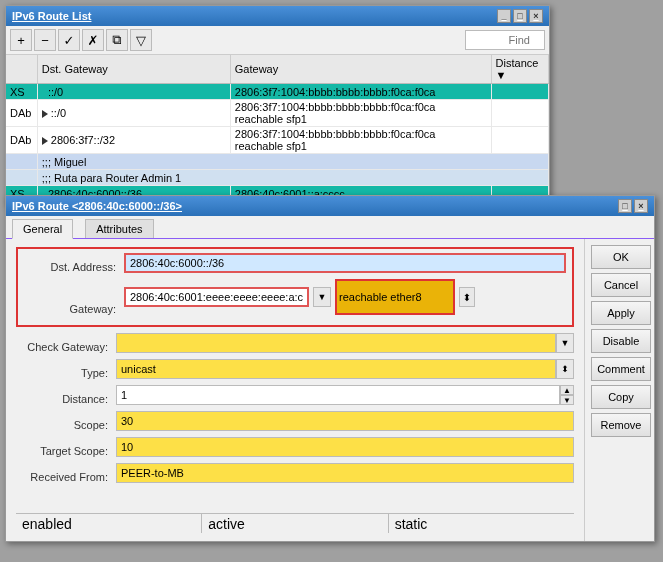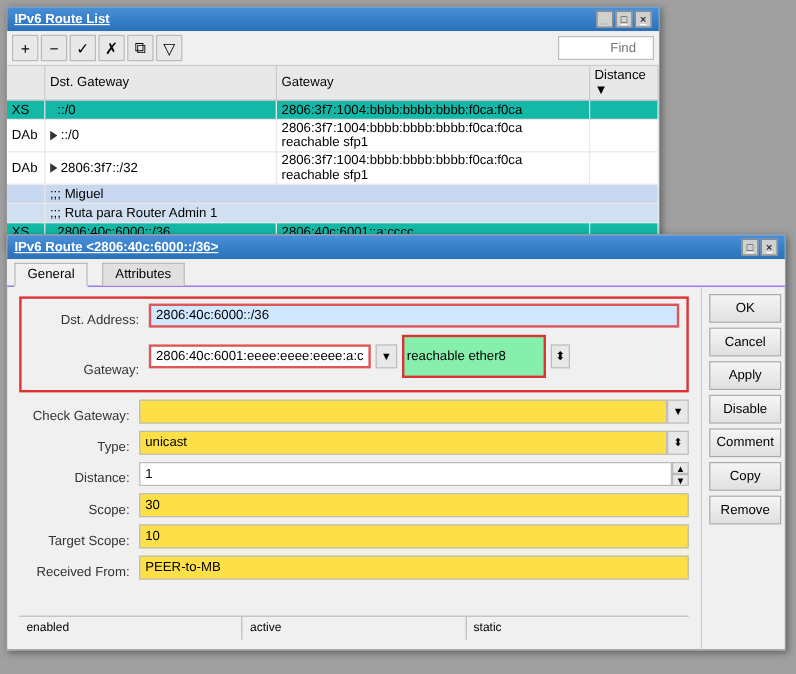--- a/index.html
+++ b/index.html
@@ -234,21 +234,21 @@
       display: flex;
       align-items: center;
       justify-content: center;
       cursor: pointer;
       font-size: 9px;
     }
 
     .gw-suffix-select {
       height: 20px;
       border: 1px solid #bbb;
-      background: #86efac;
+      background: #eab308;
       font-size: 11px;
       padding: 16px 2px;
       width: 120px;
     }
 
     .gw-arrow {
       width: 18px;
       height: 20px;
       background: #e8e8e8;
       border: 1px solid #bbb;
@@ -285,23 +285,23 @@
       border-top: 1px solid #bbb;
       background: #f0f0f0;
       height: 20px;
       margin-top: 4px;
     }
 
     .status-cell {
       flex: 1;
       border-right: 1px solid #bbb;
       padding: 2px 6px;
-      font-size: 10px;
-      display: flex;
-      align-items: center;
+      font-size: 14px;
+      display: flex;
+      align-items: flex-start;
     }
 
     .status-cell:last-child {
       border-right: none;
     }
 
     .scroll-input {
       display: flex;
       align-items: center;
     }

